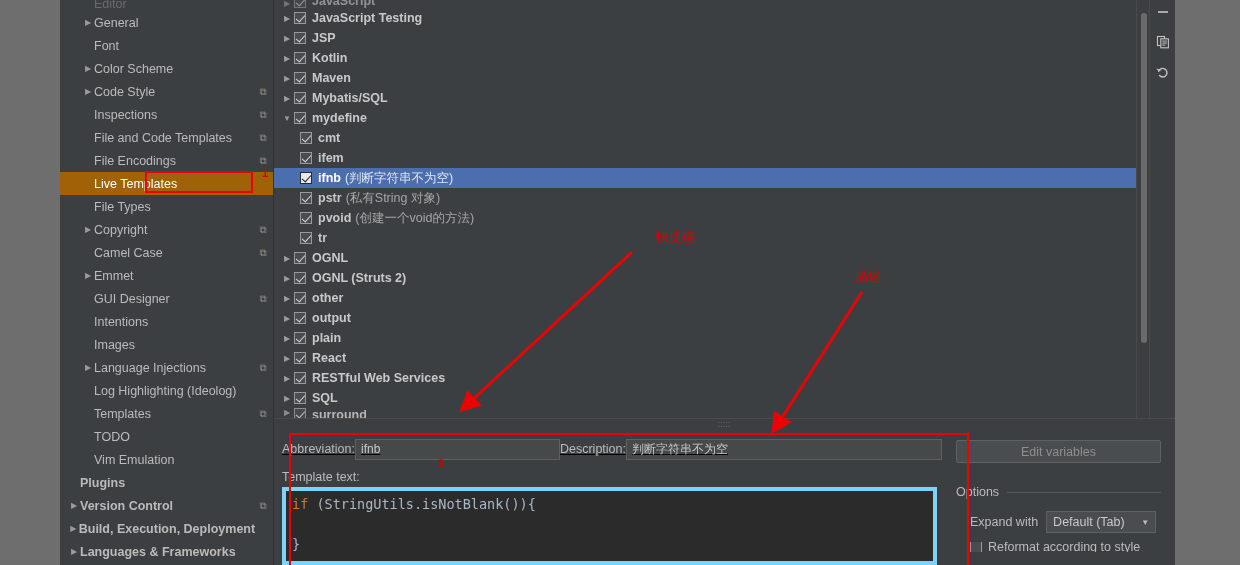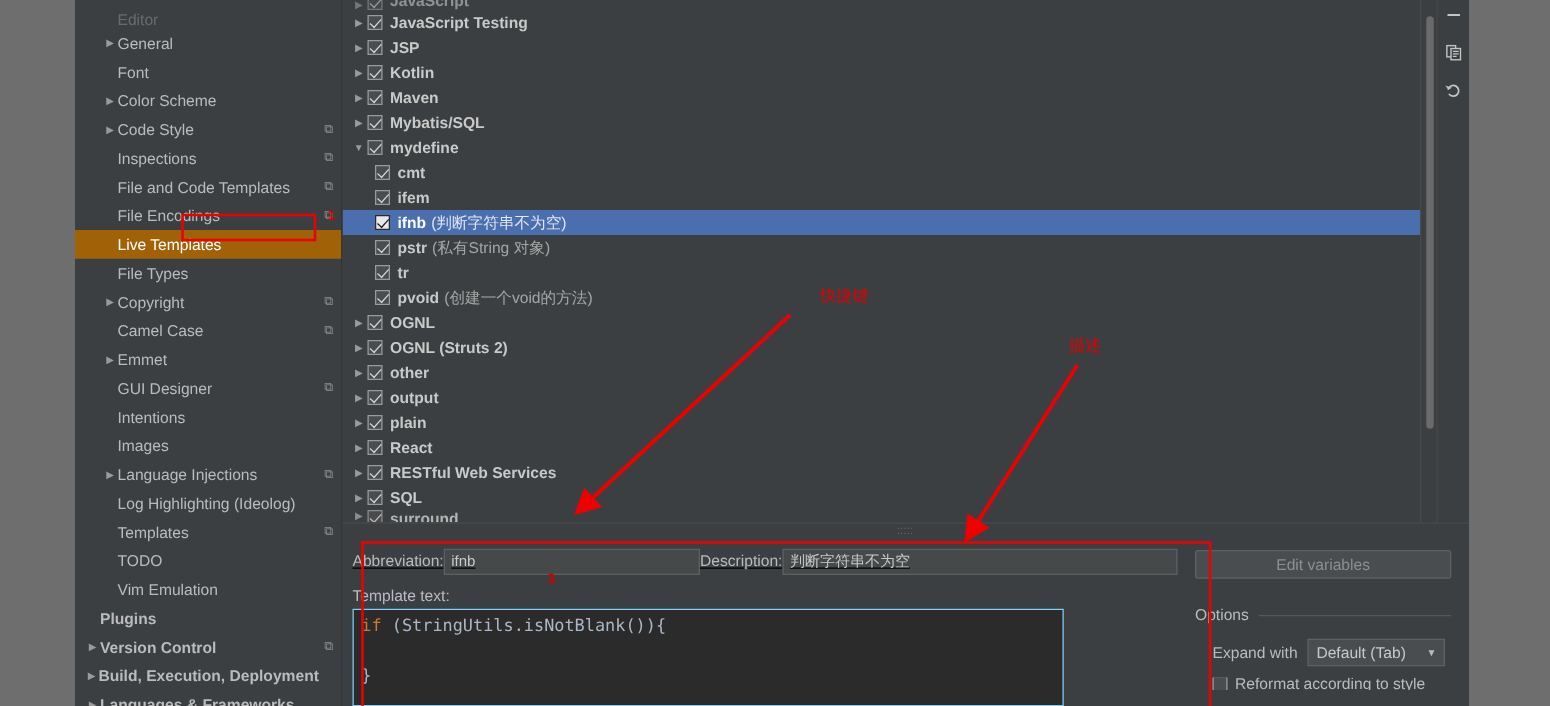--- a/index.html
+++ b/index.html
@@ -22,21 +22,21 @@
     width: 1115px; height: 565px;
     background: #3c3f41;
     display: flex;
   }
 
   
   .settings-tree {
     width: 220px;
     background: #3c3f41;
     border-right: 1px solid #323232;
-    padding-top: 12px;
+    padding-top: 0px;
     position: relative;
     overflow: hidden;
   }
   .s-row {
     position: relative;
     height: 23px;
     display: flex;
     align-items: center;
     color: #bbbbbb;
     font-size: 12.5px;
@@ -207,23 +207,23 @@
     font-size: 12px;
     padding: 0 5px;
     display: flex; align-items: center;
   }
   .abbr-field { width: 205px; }
   .desc-field { flex: 1; min-width: 10px; }
   .tmpl-label { color: #bbbbbb; font-size: 12.5px; margin-top: 10px; }
   .editor {
     margin-top: 3px;
     background: #2b2b2b;
-    border: 1px solid #7dd3fc;
+    border: 4px solid #7dd3fc;
     height: 78px;
-    width: 569px;
+    width: 655px;
     padding: 3px 6px;
     font-family: "DejaVu Sans Mono", monospace;
     font-size: 13.5px;
     color: #a9b7c6;
     line-height: 20px;
     overflow: hidden;
   }
   .kw { color: #cc7832; }
 
   .form-right {
@@ -489,27 +489,27 @@
               </div>
               <div class="t-row">
                 <span class="t-indent"></span>
                 <span class="cb"></span>
                 <span class="t-name leaf">pstr</span>
                 <span class="t-desc">(私有String 对象)</span>
               </div>
               <div class="t-row">
                 <span class="t-indent"></span>
                 <span class="cb"></span>
-                <span class="t-name leaf">tr</span>
-              </div>
-              <div class="t-row">
-                <span class="t-indent"></span>
-                <span class="cb"></span>
                 <span class="t-name leaf">pvoid</span>
                 <span class="t-desc">(创建一个void的方法)</span>
+              </div>
+              <div class="t-row">
+                <span class="t-indent"></span>
+                <span class="cb"></span>
+                <span class="t-name leaf">tr</span>
               </div>
               <div class="t-row">
                 <span class="t-arrow">▶</span>
                 <span class="cb"></span>
                 <span class="t-name">OGNL</span>
               </div>
               <div class="t-row">
                 <span class="t-arrow">▶</span>
                 <span class="cb"></span>
                 <span class="t-name">OGNL (Struts 2)</span>

